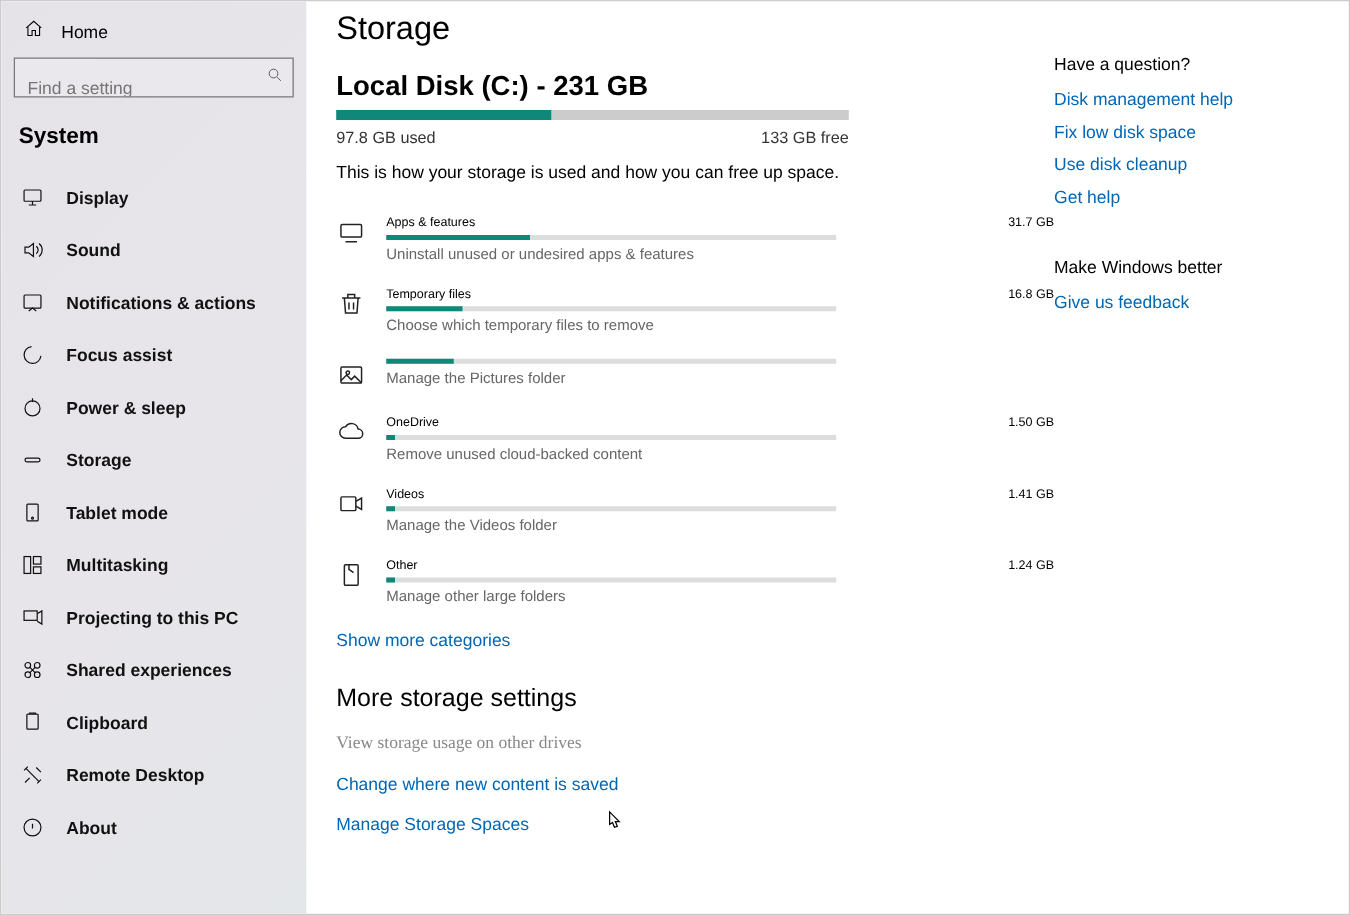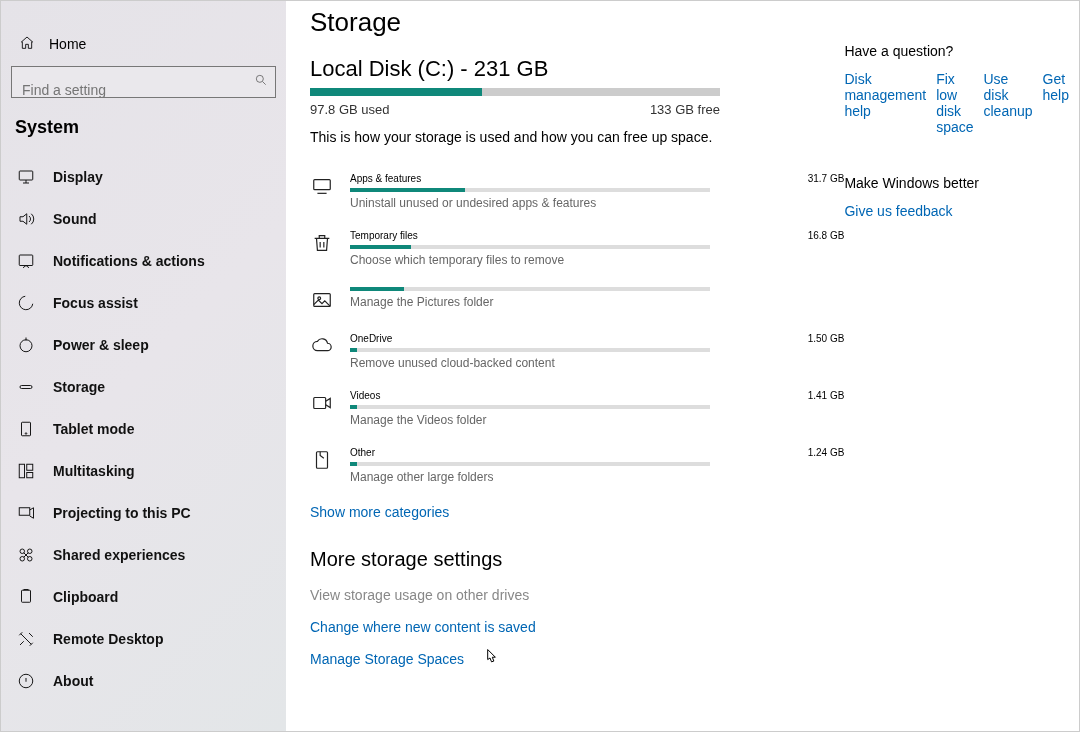--- a/index.html
+++ b/index.html
@@ -1,48 +1,48 @@
 <!DOCTYPE html>
 <html><head>
 <meta charset="utf-8">
 <style>
 * { margin:0; padding:0; box-sizing:border-box; font-family:"Segoe UI",Arial,sans-serif; }
 body { width:1080px; height:732px; background:#fff; display:flex; overflow:hidden; border:1px solid #ccc; }
-.sidebar { width:285px; background:linear-gradient(135deg,#e5e3e8 0%,#e8e5ea 50%,#e3e6e8 100%); padding:10px 0; display:flex; flex-direction:column;justify-content:center; }
+.sidebar { width:244px; background:linear-gradient(135deg,#e5e3e8 0%,#e8e5ea 50%,#e3e6e8 100%); padding:10px 0; display:flex; flex-direction:column; }
 .home-row { display:flex; align-items:center; gap:14px; padding:4px 18px 12px; font-size:14px; cursor:pointer; }
 .search-wrap { padding:0 10px 14px; }
 .search-input { width:100%; height:32px; border:1px solid #777; background:#eae8ec; padding:16px 30px 0 10px; font-size:14px; outline:none; }
 .search-box { position:relative; }
 .search-box .si { position:absolute; right:8px; top:7px; color:#555; font-size:14px; }
 .section-label { font-weight:600; font-size:18px; padding:4px 14px 18px; }
 .nav-list { display:flex; flex-direction:column;font-weight:bold; }
 .nav-item { display:flex; align-items:center; gap:18px; padding:12px 16px; font-size:14px; cursor:pointer; color:#111; }
 .nav-item .ico { width:18px; height:18px; display:flex; align-items:center; justify-content:center; color:#111; flex-shrink:0; }
 .main { flex:1; display:flex; padding:6px 0 0 24px; overflow:hidden; }
 .content { width:585px; }
 .page-title { font-size:26px; font-weight:400; margin-bottom:18px; }
-.disk-title { font-size:22px; font-weight:400; margin-bottom:6px; }
+.disk-title { font-size:22px; font-weight:700; margin-bottom:6px; }
 .overall-bar { width:410px; height:8px; background:#ccc; position:relative; margin-bottom:6px; }
 .overall-fill { height:100%; background:#0f887a; }
 .overall-labels { width:410px; display:flex; justify-content:space-between; font-size:13px; color:#333; margin-bottom:12px; }
 .desc { font-size:14px; margin-bottom:28px; }
 .cat { display:flex; gap:16px; margin-bottom:20px; cursor:pointer; }
 .cat-icon { width:24px; height:24px; margin-top:2px; color:#222; display:flex; align-items:flex-start; justify-content:center; flex-shrink:0; }
 .cat-body { flex:1; }
 .cat-head { display:flex; justify-content:space-between; font-size:10px; margin-bottom:4px; }
 .cat-bar { width:360px; height:4px; background:#ddd; position:relative; margin-bottom:4px; }
 .cat-fill { height:100%; background:#0f887a; }
 .cat-sub { font-size:12px; color:#666; }
 .link { color:#0066b4; font-size:14px; cursor:pointer; }
 .more-title { font-size:20px; font-weight:400; margin-top:28px; margin-bottom:16px; }
 .more-list { display:flex; flex-direction:column; gap:16px; }
-.muted { color:#888; font-size:14px; }
+.muted { color:#888; font-size:14px;font-family:Liberation Serif, serif; }
 .right { width:240px; padding:36px 10px 0 0; display:flex; flex-direction:column; }
 .right-head { font-size:14px; font-weight:400; margin-bottom:12px; }
-.right-links { display:flex; gap:10px; margin-bottom:40px; }
+.right-links { display:flex; flex-direction:column; gap:10px; margin-bottom:40px; }
 svg { stroke:currentColor; stroke-width:1.3; fill:none; }
 .cursor { position:absolute; width:16px; height:20px; pointer-events:none; }
 </style>
 </head>
 <body>
 
 <div class="sidebar">
   <div class="home-row">
     <span class="ico">
       <svg width="16" height="16" viewBox="0 0 24 24">

